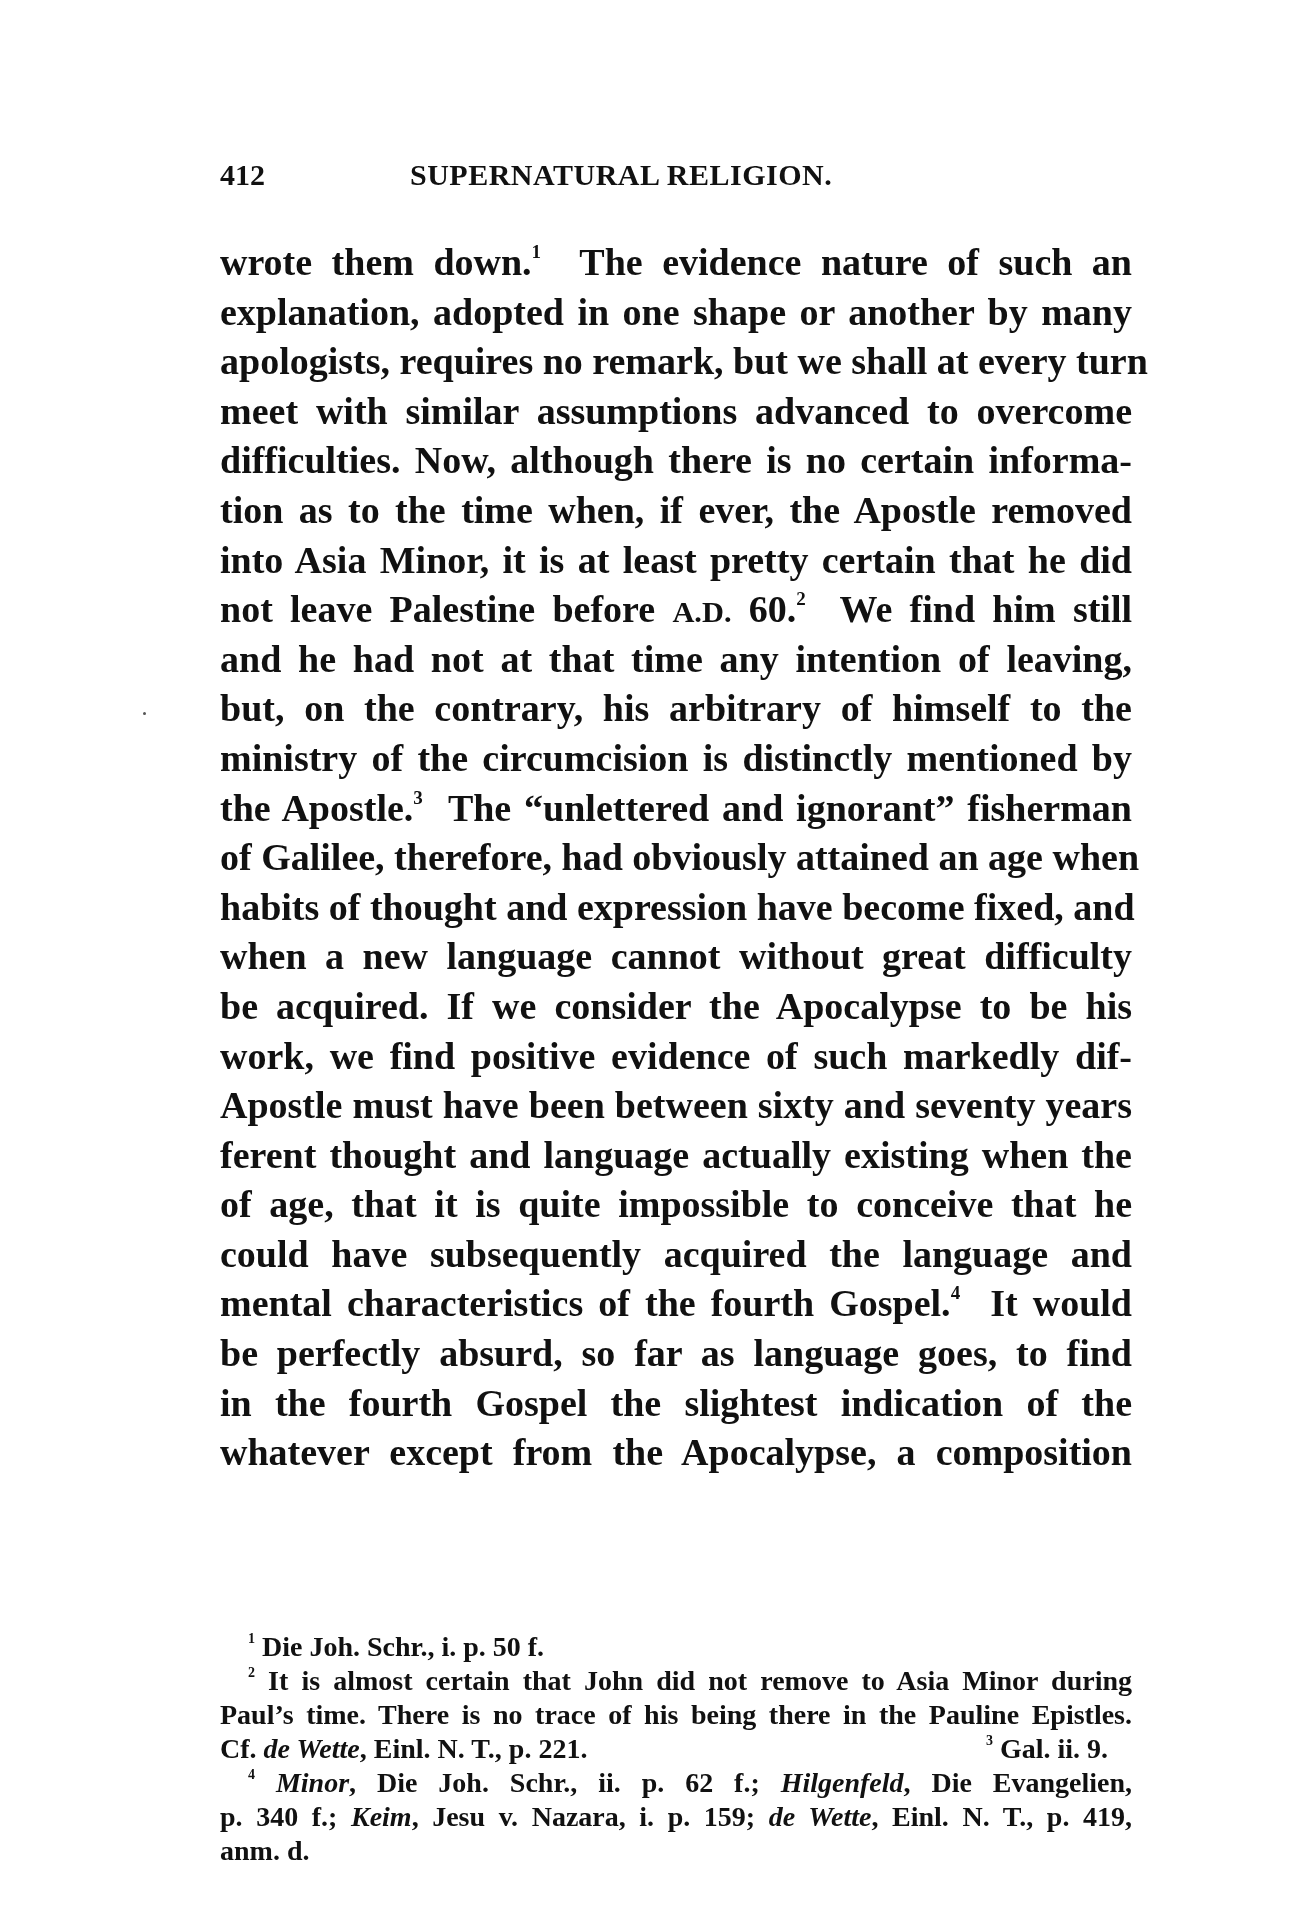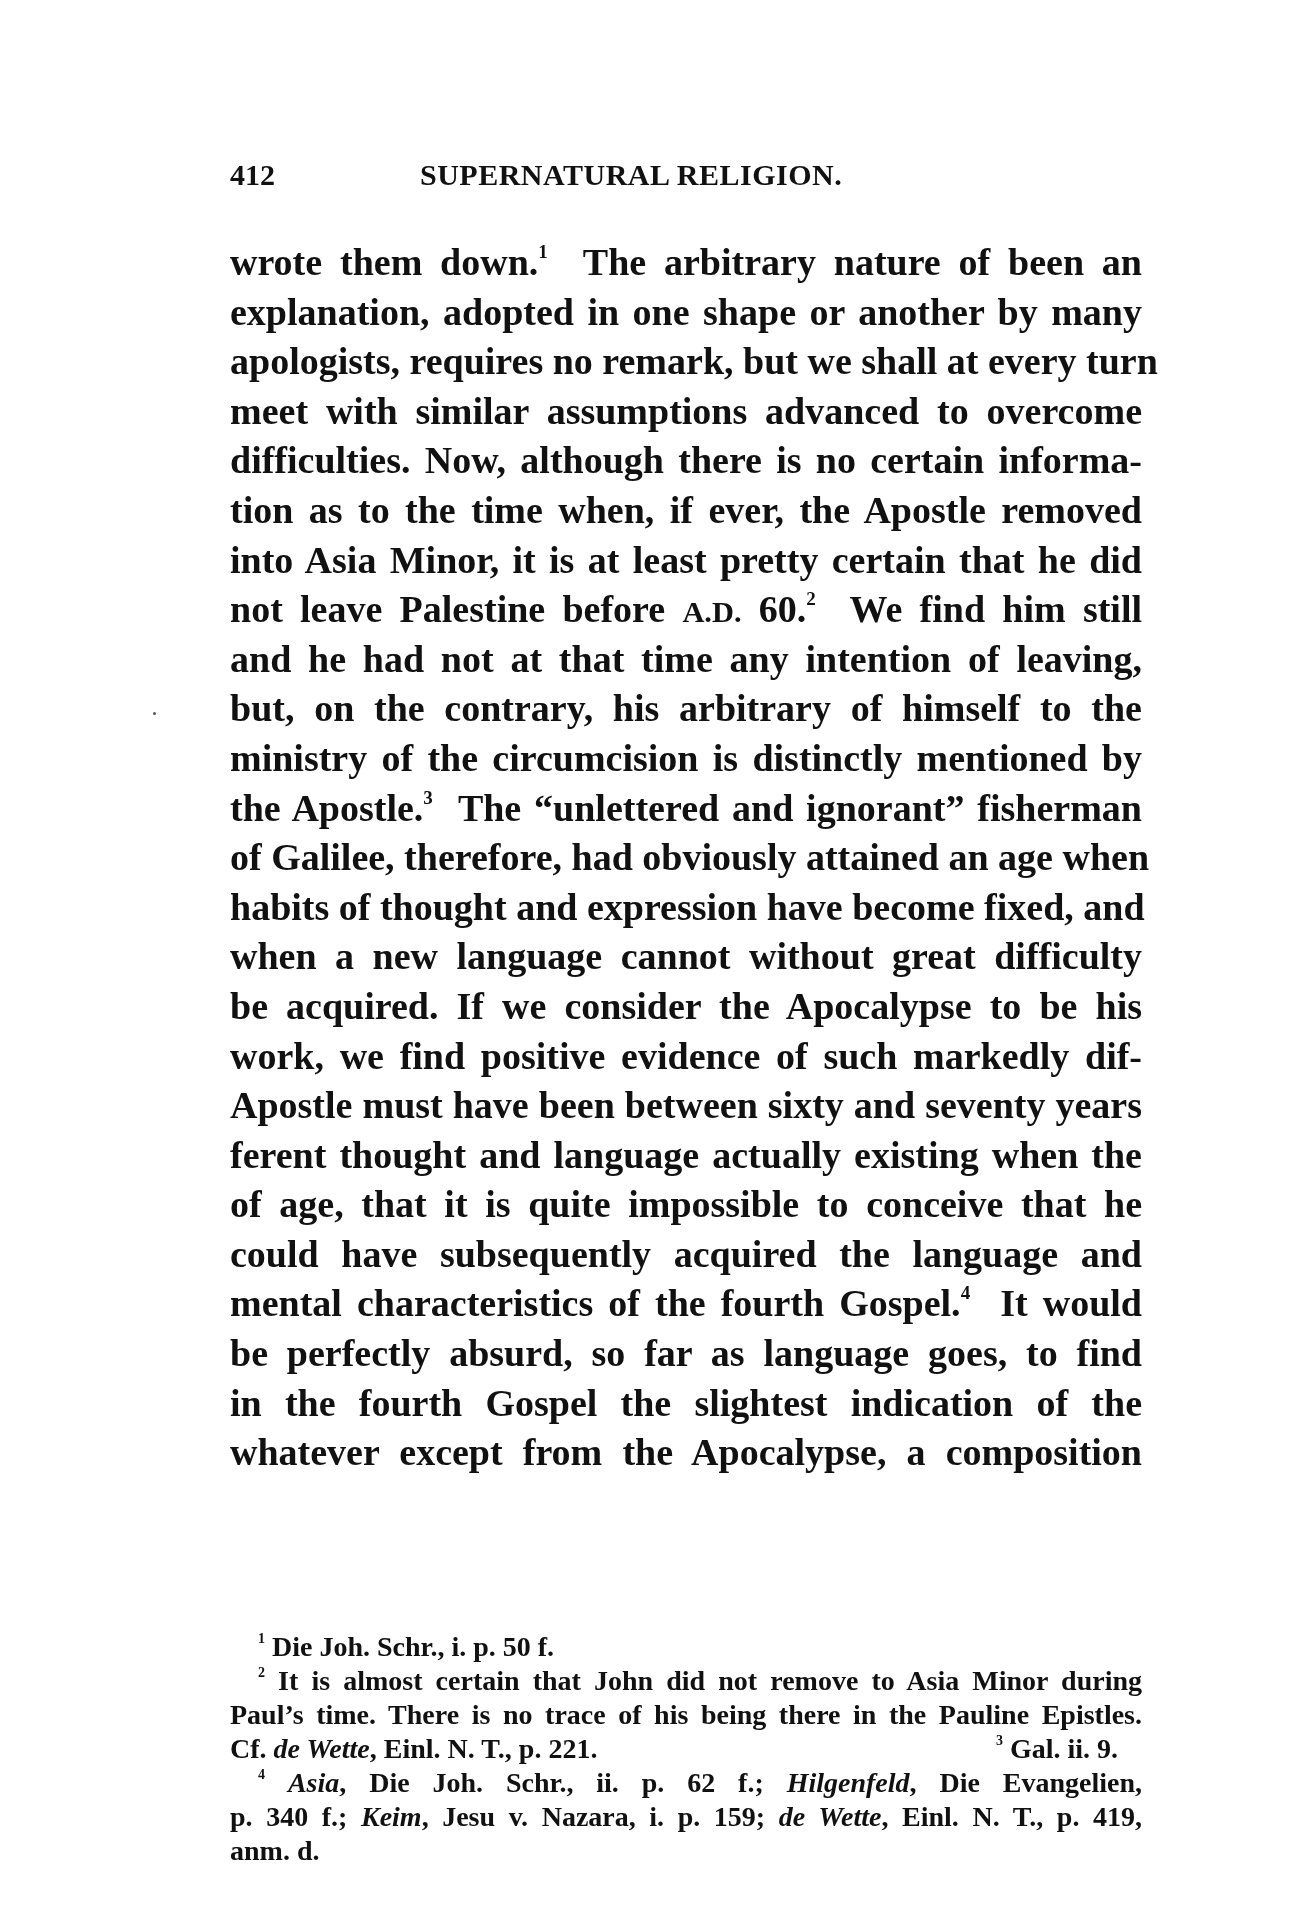--- a/index.html
+++ b/index.html
@@ -1,17 +1,17 @@
 <!DOCTYPE html>
 <html><head>
 <meta charset="utf-8">
 <style>
   html, body { margin: 0; padding: 0; background: #ffffff; }
   body { width: 1292px; height: 1925px; position: relative; overflow: hidden; color: #111; font-family: "DejaVu Serif", "Liberation Serif", serif; }
-  .page { position: absolute; left: 0; top: 0; width: 1107px; height: 1925px; margin-left: 10px; }
+  .page { position: absolute; left: 0; top: 0; width: 1107px; height: 1925px; }
   .header { position: absolute; top: 158px; left: 220px; width: 912px; height: 44px; font-family: "Liberation Serif", serif; font-weight: bold; font-size: 30px; }
   .header .pno { position: absolute; left: 0; top: 0; }
   .header .rt { position: absolute; left: 190px; top: 0; letter-spacing: 0.5px; }
   .body { position: absolute; top: 238px; left: 220px; width: 912px; font-family: "Liberation Serif", serif; font-weight: bold; font-size: 38px; line-height: 49.6px; }
   .line { display: block; height: 49.6px; text-align: justify; text-align-last: justify; white-space: nowrap; overflow: visible; }
   .line.last { text-align-last: justify; }
   sup { font-size: 0.5em; vertical-align: 0.9em; line-height: 0; }
   .sc { font-variant: small-caps; font-size: 0.8em; }
   .notes { position: absolute; top: 1630px; left: 220px; width: 912px; font-family: "Liberation Serif", serif; font-weight: bold; font-size: 28px; line-height: 34px; }
   .note-line { display: block; height: 34px; white-space: nowrap; }
@@ -25,21 +25,21 @@
 <body>
 
 <div class="page">
 
   <div class="header">
     <span class="pno">412</span>
     <span class="rt">SUPERNATURAL RELIGION.</span>
   </div>
 
   <div class="body">
-    <span class="line"><span>wrote them down.</span><sup>1</sup>&nbsp; <span>The arbitrary nature of been an</span></span>
+    <span class="line"><span>wrote them down.</span><sup>1</sup>&nbsp; <span>The evidence nature of such an</span></span>
     <span class="line">explanation, adopted in one shape or another by many</span>
     <span class="line">apologists, requires no remark, but we shall at every turn</span>
     <span class="line">meet with similar assumptions advanced to overcome</span>
     <span class="line">difficulties. Now, although there is no certain informa-</span>
     <span class="line">tion as to the time when, if ever, the Apostle removed</span>
     <span class="line">into Asia Minor, it is at least pretty certain that he did</span>
     <span class="line"><span>not leave Palestine before</span> <span class="sc">A.D.</span> <span>60.</span><sup>2</sup>&nbsp; <span>We find him still</span></span>
     <span class="line">and he had not at that time any intention of leaving,</span>
     <span class="line">but, on the contrary, his arbitrary of himself to the</span>
     <span class="line">ministry of the circumcision is distinctly mentioned by</span>
@@ -59,18 +59,18 @@
     <span class="line last">whatever except from the Apocalypse, a composition</span>
   </div>
 
   <div class="speck" style="left:143px; top:712px;"></div>
 
   <div class="notes">
     <span class="note-line ind"><sup>1</sup> <span>Die Joh. Schr., i. p. 50 f.</span></span>
     <span class="note-line ind just"><sup>2</sup> <span>It is almost certain that John did not remove to Asia Minor during</span></span>
     <span class="note-line just">Paul’s time. There is no trace of his being there in the Pauline Epistles.</span>
     <span class="note-line" style="position:relative"><span>Cf.</span> <i>de Wette</i><span>, Einl. N. T., p. 221.</span><span class="gal"><sup>3</sup> <span>Gal. ii. 9.</span></span></span>
-    <span class="note-line ind just"><sup>4</sup> <i>Asia</i><span>, Die Joh. Schr., ii. p. 62 f.;</span> <i>Hilgenfeld</i><span>, Die Evangelien,</span></span>
+    <span class="note-line ind just"><sup>4</sup> <i>Minor</i><span>, Die Joh. Schr., ii. p. 62 f.;</span> <i>Hilgenfeld</i><span>, Die Evangelien,</span></span>
     <span class="note-line just"><span>p. 340 f.;</span> <i>Keim</i><span>, Jesu v. Nazara, i. p. 159;</span> <i>de Wette</i><span>, Einl. N. T., p. 419,</span></span>
     <span class="note-line">anm. d.</span>
   </div>
 
 </div>
 
 </body></html>

